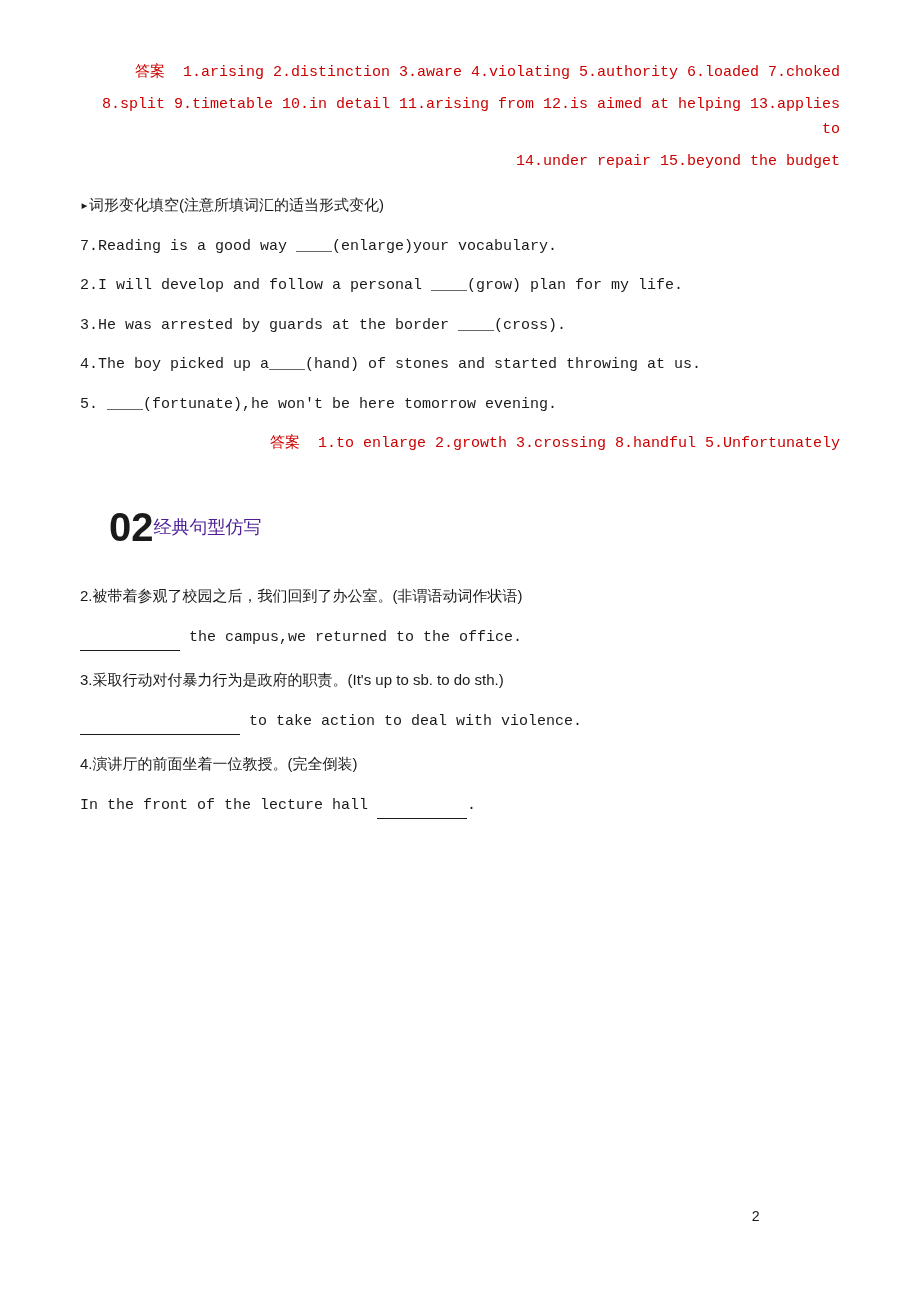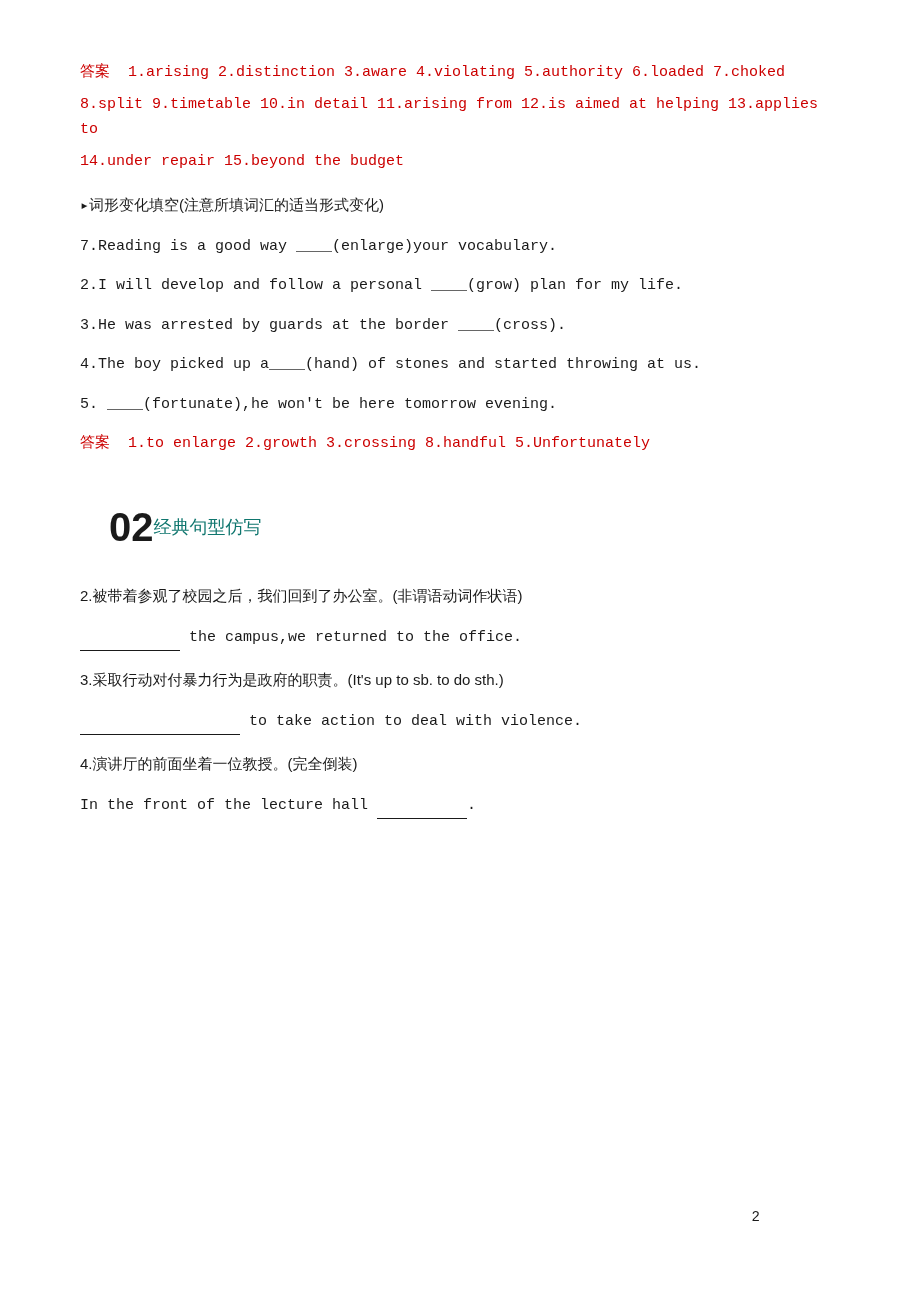--- a/index.html
+++ b/index.html
@@ -23,20 +23,21 @@
       margin-bottom: 18px;
     }
 
     .line {
       margin-bottom: 10px;
     }
 
     .answer-line {
       color: #cc0000;
       margin-bottom: 6px;
+      text-align: right;
     }
 
     .section-header {
       font-size: 15px;
       margin: 18px 0 14px 0;
       color: #1a1a1a;
     }
 
     .section-header-arrow {
       color: #1a1a1a;
@@ -80,21 +81,21 @@
       font-size: 40px;
       font-weight: bold;
       color: #1a1a1a;
       font-family: Arial, sans-serif;
       vertical-align: middle;
       margin-left: 29px;
     }
 
     .section-02-title {
       font-size: 18px;
-      color: #0f766e;
+      color: #4c1d95;
       vertical-align: middle;
       font-family: "SimSun", "宋体", serif;
     }
 
     .page-number {
       position: absolute;
       bottom: 30px;
       right: 80px;
       color: #1a1a1a;
       font-size: 14px;

